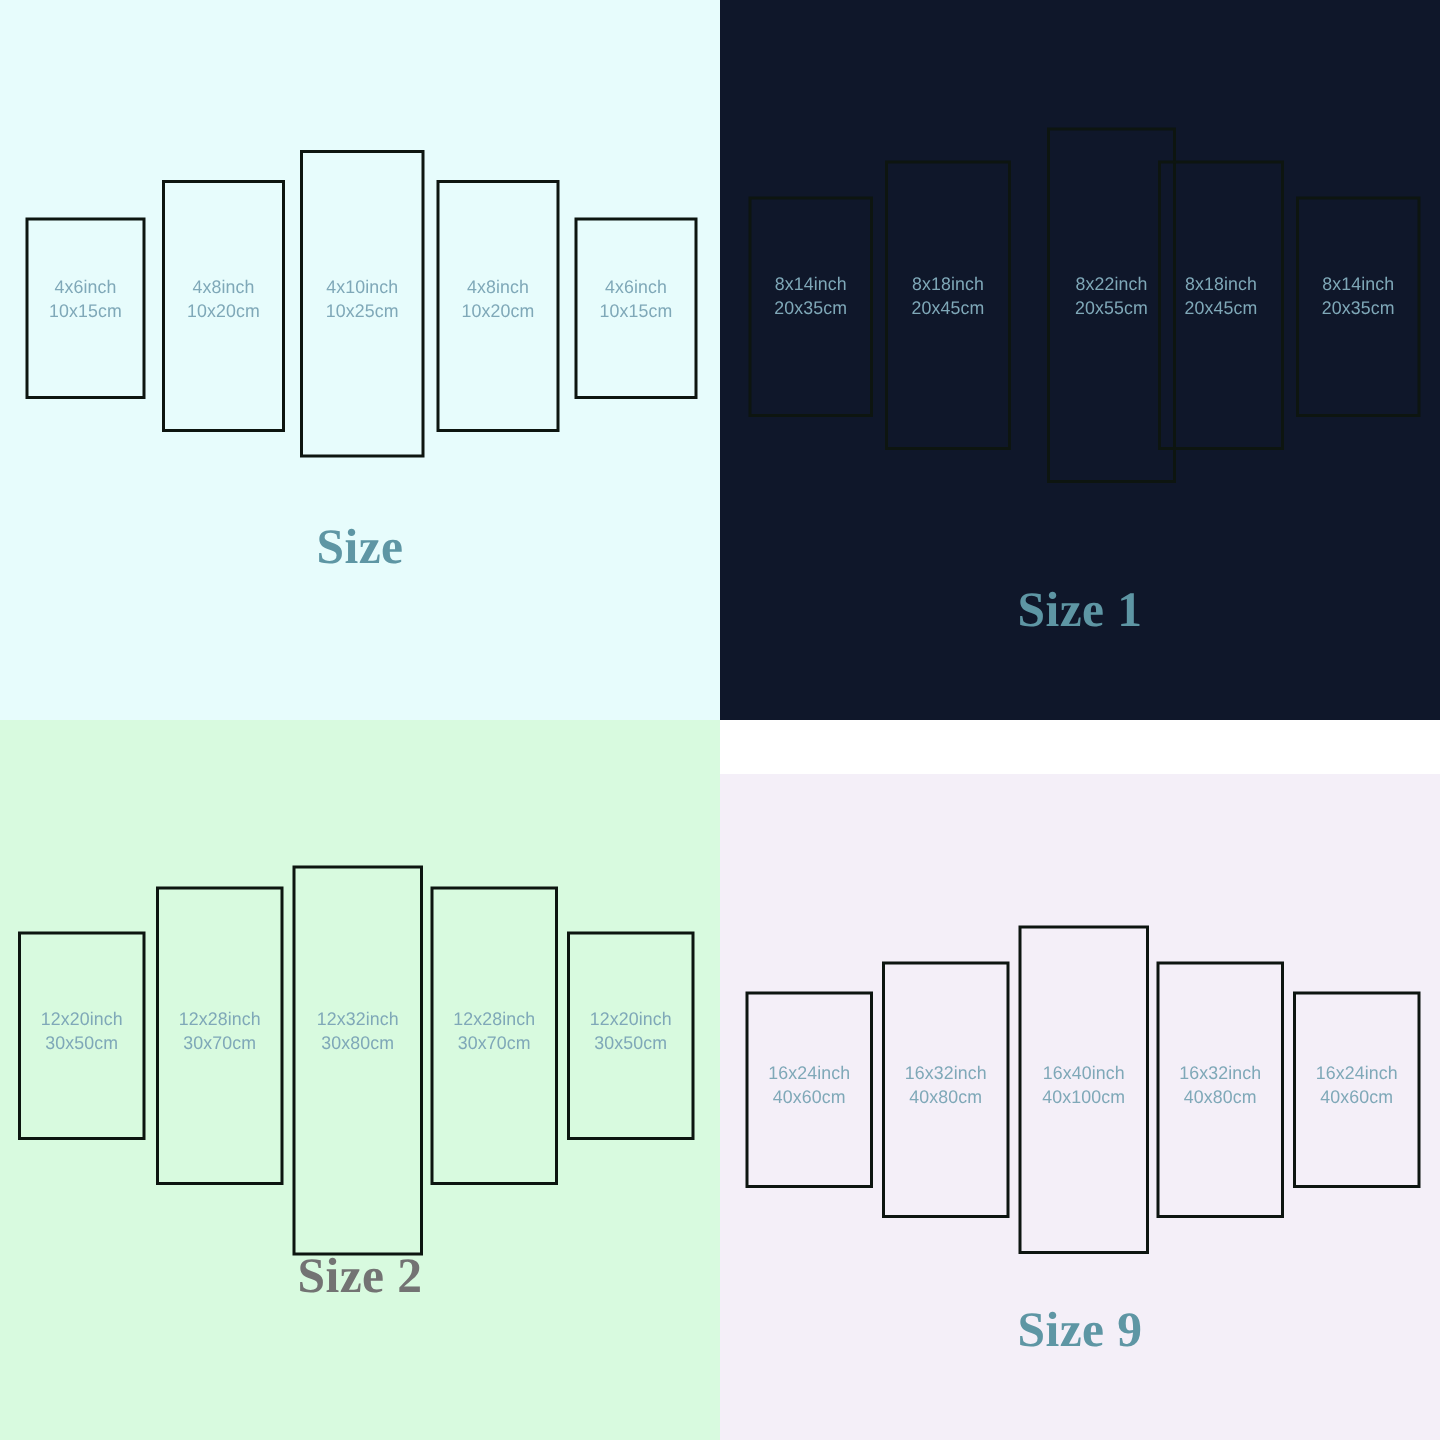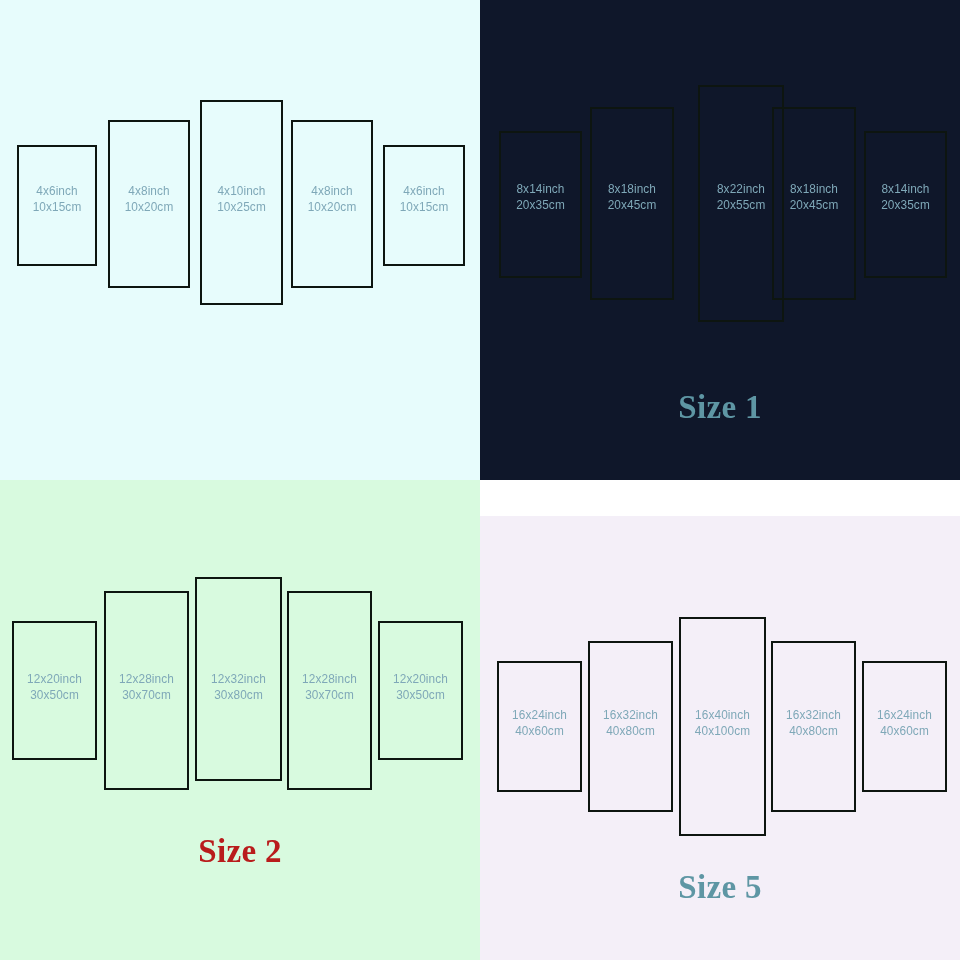--- a/index.html
+++ b/index.html
@@ -104,20 +104,21 @@
             <span class="ln">10x20cm</span>
           </div>
         </div>
         <div class="panel" style="left: 383px; top: 145px; width: 82px; height: 121px; border-color: rgb(13, 21, 16);">
           <div class="panel-label" style="top: 37px; color: rgb(127, 168, 184);">
             <span class="ln">4x6inch</span>
             <span class="ln">10x15cm</span>
           </div>
         </div>
       </div>
+      <div class="quad-title" style="top: 346px; color: rgb(94, 150, 164);">Size</div>
     </div>
     <div class="quadrant q-tr" style="background: #0f172a;">
       <div class="panels">
         <div class="panel" style="left: 19px; top: 131px; width: 83px; height: 147px; border-color: rgb(13, 21, 16);">
           <div class="panel-label" style="top: 49px; color: rgb(127, 168, 184);">
             <span class="ln">8x14inch</span>
             <span class="ln">20x35cm</span>
           </div>
         </div>
         <div class="panel" style="left: 110px; top: 107px; width: 84px; height: 193px; border-color: rgb(13, 21, 16);">
@@ -154,40 +155,40 @@
             <span class="ln">12x20inch</span>
             <span class="ln">30x50cm</span>
           </div>
         </div>
         <div class="panel" style="left: 104px; top: 111px; width: 85px; height: 199px; border-color: rgb(13, 21, 16);">
           <div class="panel-label" style="top: 79px; color: rgb(127, 168, 184);">
             <span class="ln">12x28inch</span>
             <span class="ln">30x70cm</span>
           </div>
         </div>
-        <div class="panel" style="left: 195px; top: 97px; width: 87px; height: 204px; border-color: rgb(13, 21, 16);">
+        <div class="panel" style="left: 195px; top: 97px; width: 87px; height: 260px; border-color: rgb(13, 21, 16);">
           <div class="panel-label" style="top: 93px; color: rgb(127, 168, 184);">
             <span class="ln">12x32inch</span>
             <span class="ln">30x80cm</span>
           </div>
         </div>
         <div class="panel" style="left: 287px; top: 111px; width: 85px; height: 199px; border-color: rgb(13, 21, 16);">
           <div class="panel-label" style="top: 79px; color: rgb(127, 168, 184);">
             <span class="ln">12x28inch</span>
             <span class="ln">30x70cm</span>
           </div>
         </div>
         <div class="panel" style="left: 378px; top: 141px; width: 85px; height: 139px; border-color: rgb(13, 21, 16);">
           <div class="panel-label" style="top: 49px; color: rgb(127, 168, 184);">
             <span class="ln">12x20inch</span>
             <span class="ln">30x50cm</span>
           </div>
         </div>
       </div>
-      <div class="quad-title" style="top: 352px; color: #b91c1c;">Size 2</div>
+      <div class="quad-title" style="top: 352px; color: #737373;">Size 2</div>
     </div>
     <div class="quadrant q-br" style="background: rgb(244, 239, 248);">
       <div class="panels">
         <div class="panel" style="left: 17px; top: 145px; width: 85px; height: 131px; border-color: rgb(13, 21, 16);">
           <div class="panel-label" style="top: 45px; color: rgb(127, 168, 184);">
             <span class="ln">16x24inch</span>
             <span class="ln">40x60cm</span>
           </div>
         </div>
         <div class="panel" style="left: 108px; top: 125px; width: 85px; height: 171px; border-color: rgb(13, 21, 16);">
@@ -208,15 +209,15 @@
             <span class="ln">40x80cm</span>
           </div>
         </div>
         <div class="panel" style="left: 382px; top: 145px; width: 85px; height: 131px; border-color: rgb(13, 21, 16);">
           <div class="panel-label" style="top: 45px; color: rgb(127, 168, 184);">
             <span class="ln">16x24inch</span>
             <span class="ln">40x60cm</span>
           </div>
         </div>
       </div>
-      <div class="quad-title" style="top: 352px; color: rgb(94, 150, 164);">Size 5</div>
+      <div class="quad-title" style="top: 352px; color: rgb(94, 150, 164);">Size 9</div>
     </div>
   </div>
 
 </body></html>

